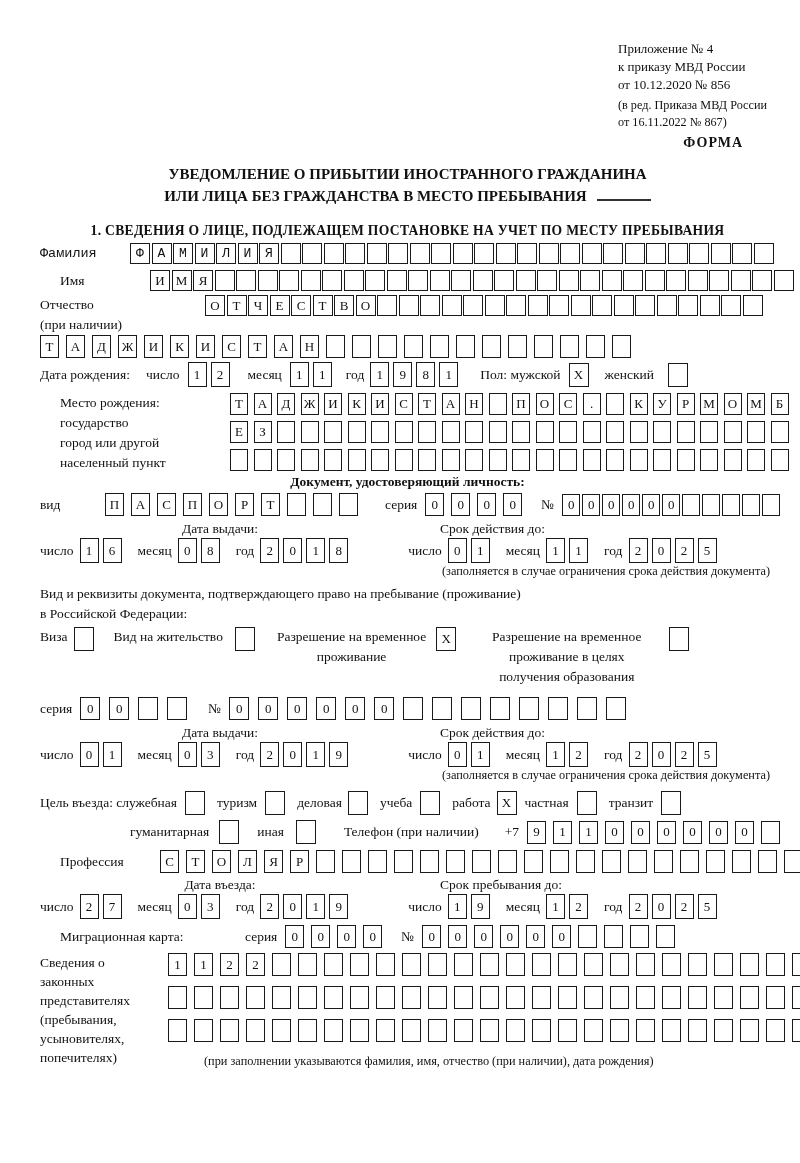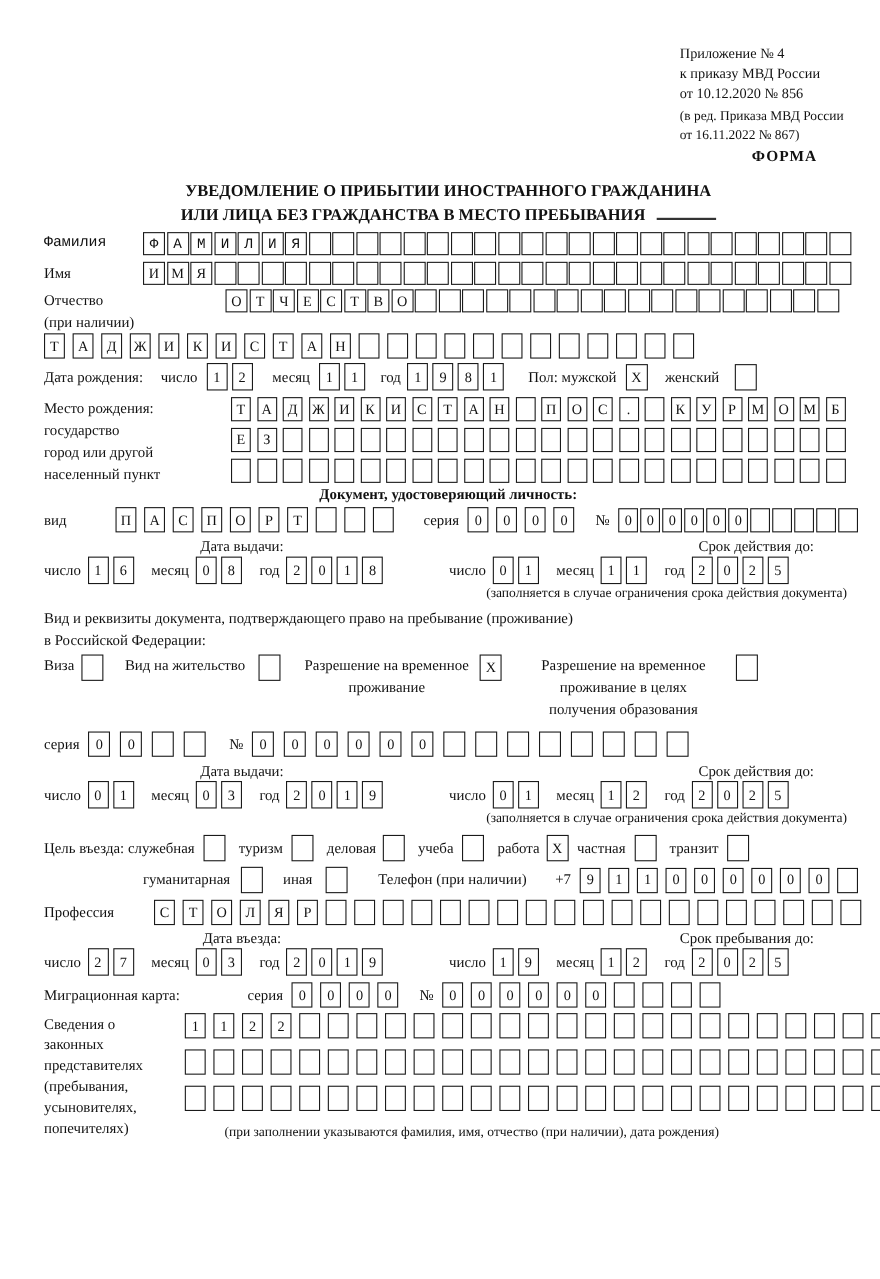--- a/index.html
+++ b/index.html
@@ -33,36 +33,36 @@
   .s .cell{width:18px;height:22px;margin-right:5.5px;}    
   .m .cell{width:19px;height:23px;margin-right:7px;}      
   .w .cell{width:20px;height:23px;margin-right:9px;}      
   .nt .cell{width:18px;height:22px;margin-right:2px;}     
   .d .cell{width:19px;height:25px;margin-right:4px;}      
   .cb{display:inline-flex;}
   .cb .cell{width:20px;height:24px;margin-right:0;}
   
   .dh{display:flex;margin-top:5px;}
   .dh-l{width:360px;text-align:center;}
-  .dh-r{width:300px;margin-left:40px;text-align:right;}
+  .dh-r{width:300px;margin-left:40px;text-align:left;}
   .drow{margin-top:1px;}
   .dgroup{display:flex;align-items:center;}
   .dlbl{margin:0 6px 0 12px;}
   .dlbl:first-child{margin-left:0;}
   .dg-r{margin-left:56px;}
   .note{text-align:right;padding-right:5px;font-size:12.3px;margin-top:1px;font-family:Liberation Serif, serif;}
   .note-c{margin-left:160px;font-size:12.3px;margin-top:2px;}
   
   .doc-h{margin-top:1px;text-align:center;font-weight:bold;font-size:13.5px;}
   .bpcol{display:flex;flex-direction:column;row-gap:6px;}
   .repcol{display:flex;flex-direction:column;row-gap:10px;}
   .txt2{margin-top:5px;line-height:20px;}
   .pitem{display:flex;align-items:flex-start;}
   .plab{text-align:center;line-height:20px;}
-  .mt20{margin-top:4px;font-family:Liberation Mono, monospace;}.mt6{margin-top:6px;}.mt4{margin-top:4px;}.mt3{margin-top:3px;}
+  .mt20{margin-top:4px;font-family:Liberation Mono, monospace;}.mt6{margin-top:6px;margin-left:20px;}.mt4{margin-top:4px;}.mt3{margin-top:3px;}
   .mt8{margin-top:8px;}.mt10{margin-top:10px;}.mt5{margin-top:5px;}
   .ml8{margin-left:8px;}.ml6{margin-left:6px;}.ml10{margin-left:10px;}.ml12{margin-left:12px;}
   .ml14{margin-left:14px;}.ml16{margin-left:16px;}.ml18{margin-left:18px;}.ml20{margin-left:20px;}
   .ml22{margin-left:22px;}.ml26{margin-left:26px;}.ml28{margin-left:28px;}.ml90{margin-left:90px;}
   .mr8{margin-right:8px;}
   .vid-lbl{width:65px;}
   .mig-lbl{width:185px;}
 </style>
 </head>
 <body>
@@ -77,20 +77,21 @@
       <div>(в ред. Приказа МВД России</div>
       <div>от 16.11.2022 № 867)</div>
     </div>
   </div>
   <div class="forma">ФОРМА</div>
 
   <div class="title">
     <div>УВЕДОМЛЕНИЕ О ПРИБЫТИИ ИНОСТРАННОГО ГРАЖДАНИНА</div>
     <div><span>ИЛИ ЛИЦА БЕЗ ГРАЖДАНСТВА В МЕСТО ПРЕБЫВАНИЯ</span><span class="uline"></span></div>
   </div>
+  <div class="sec-h">1. СВЕДЕНИЯ О ЛИЦЕ, ПОДЛЕЖАЩЕМ ПОСТАНОВКЕ НА УЧЕТ ПО МЕСТУ ПРЕБЫВАНИЯ</div>
 
   <div class="frow mt20">
     <span class="lbl w90">Фамилия</span>
     <span class="boxes t">
         <span class="cell">Ф</span>
         <span class="cell">А</span>
         <span class="cell">М</span>
         <span class="cell">И</span>
         <span class="cell">Л</span>
         <span class="cell">И</span>

